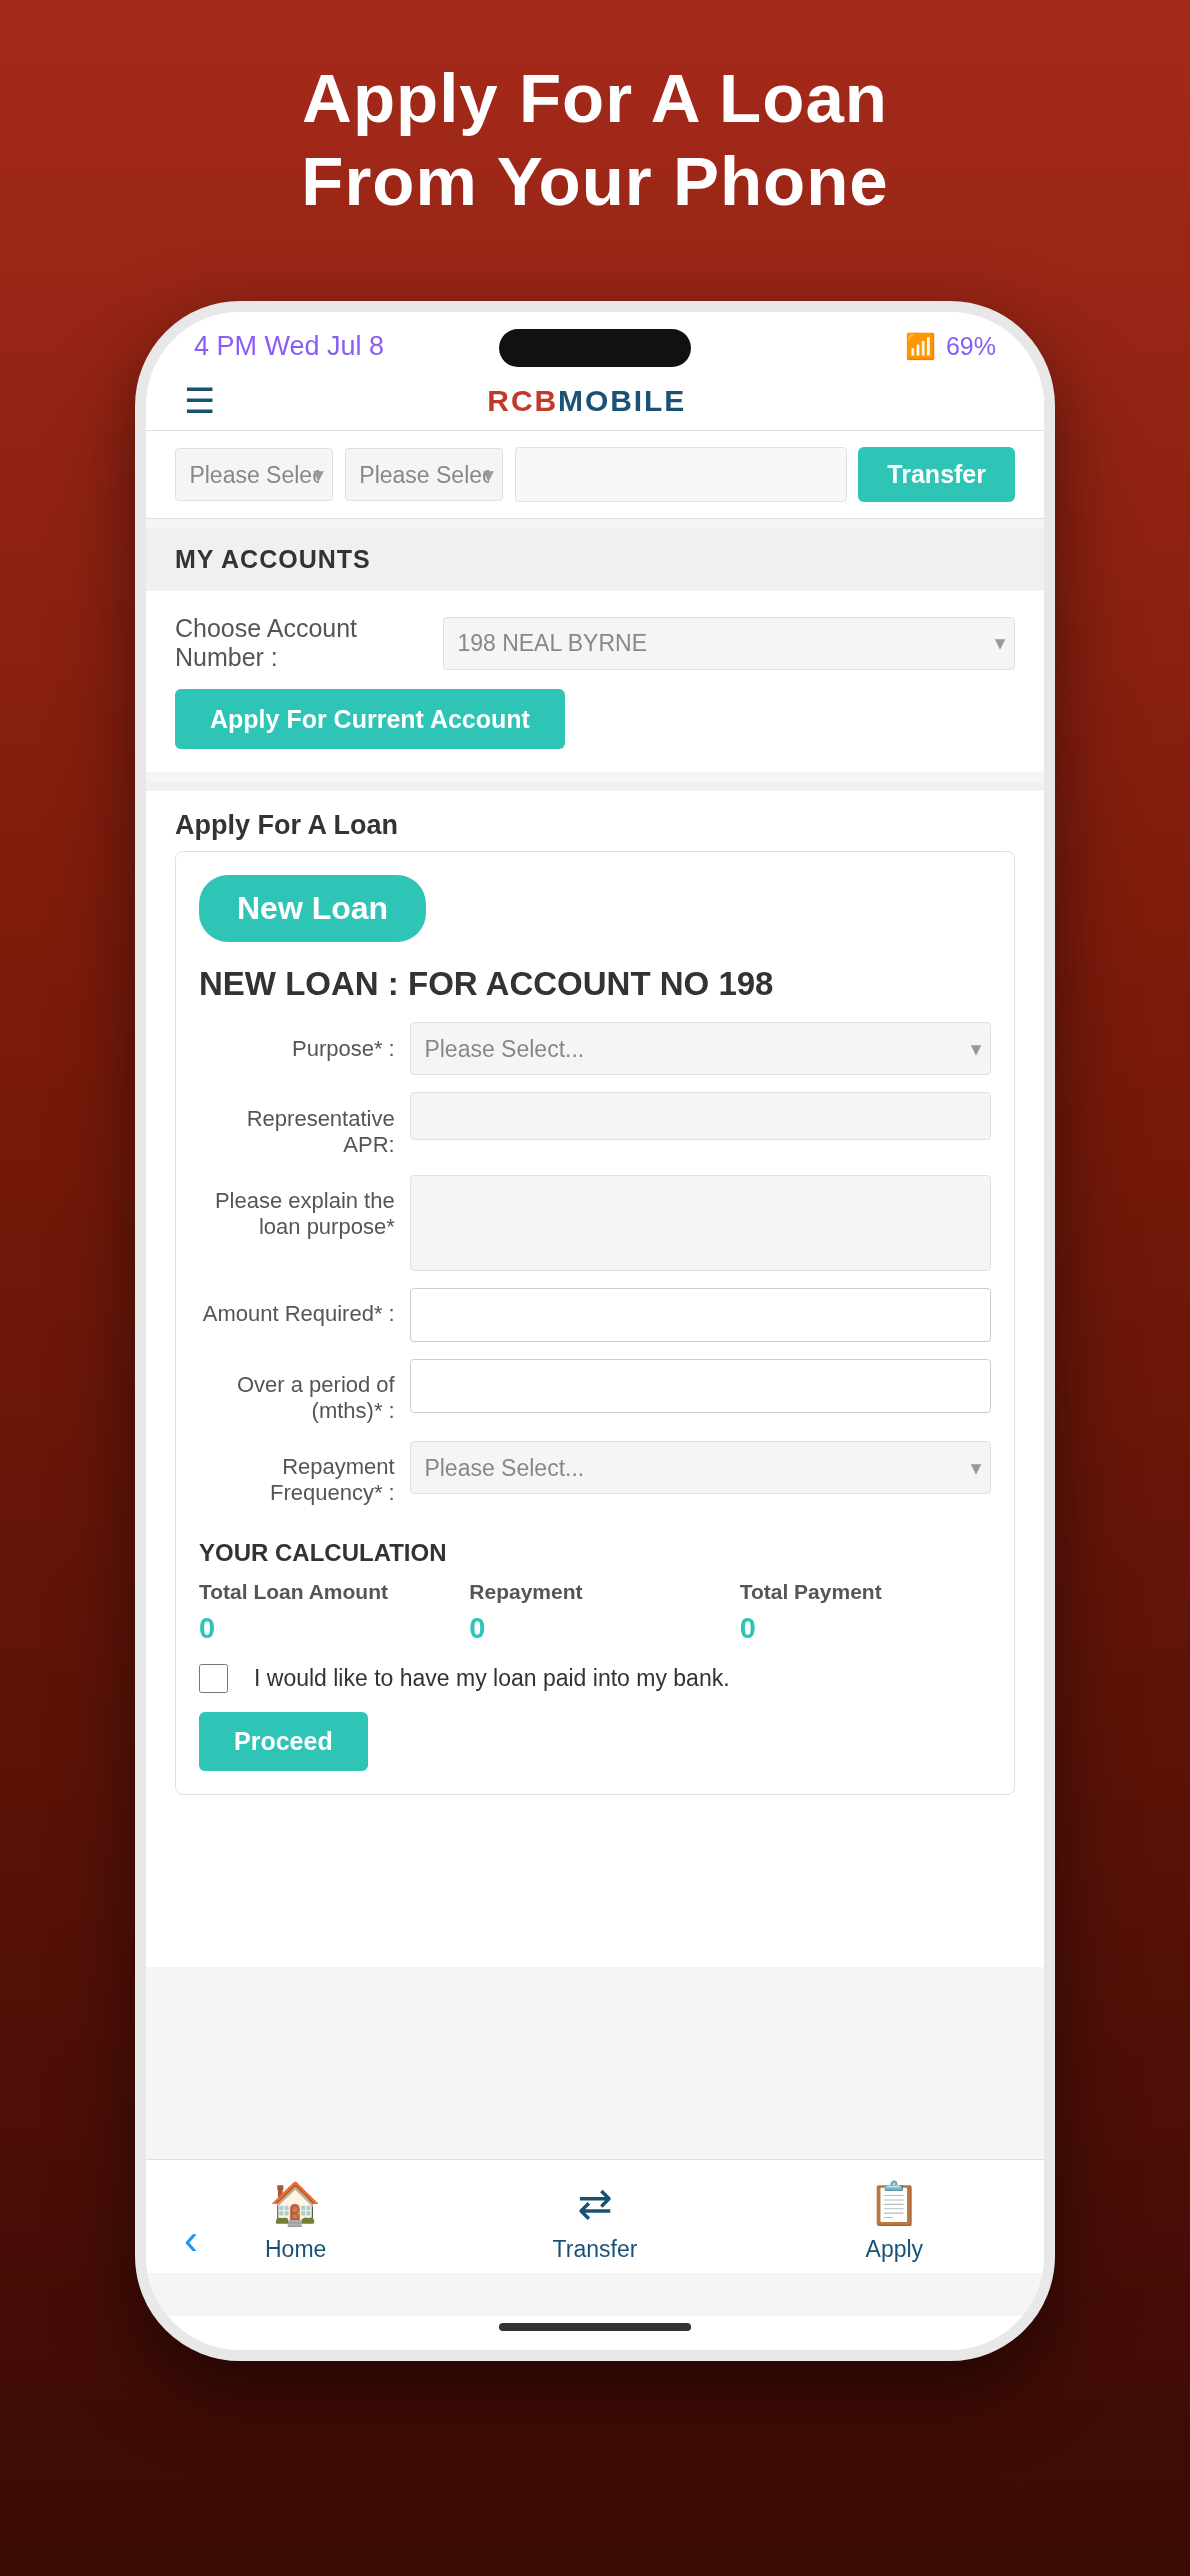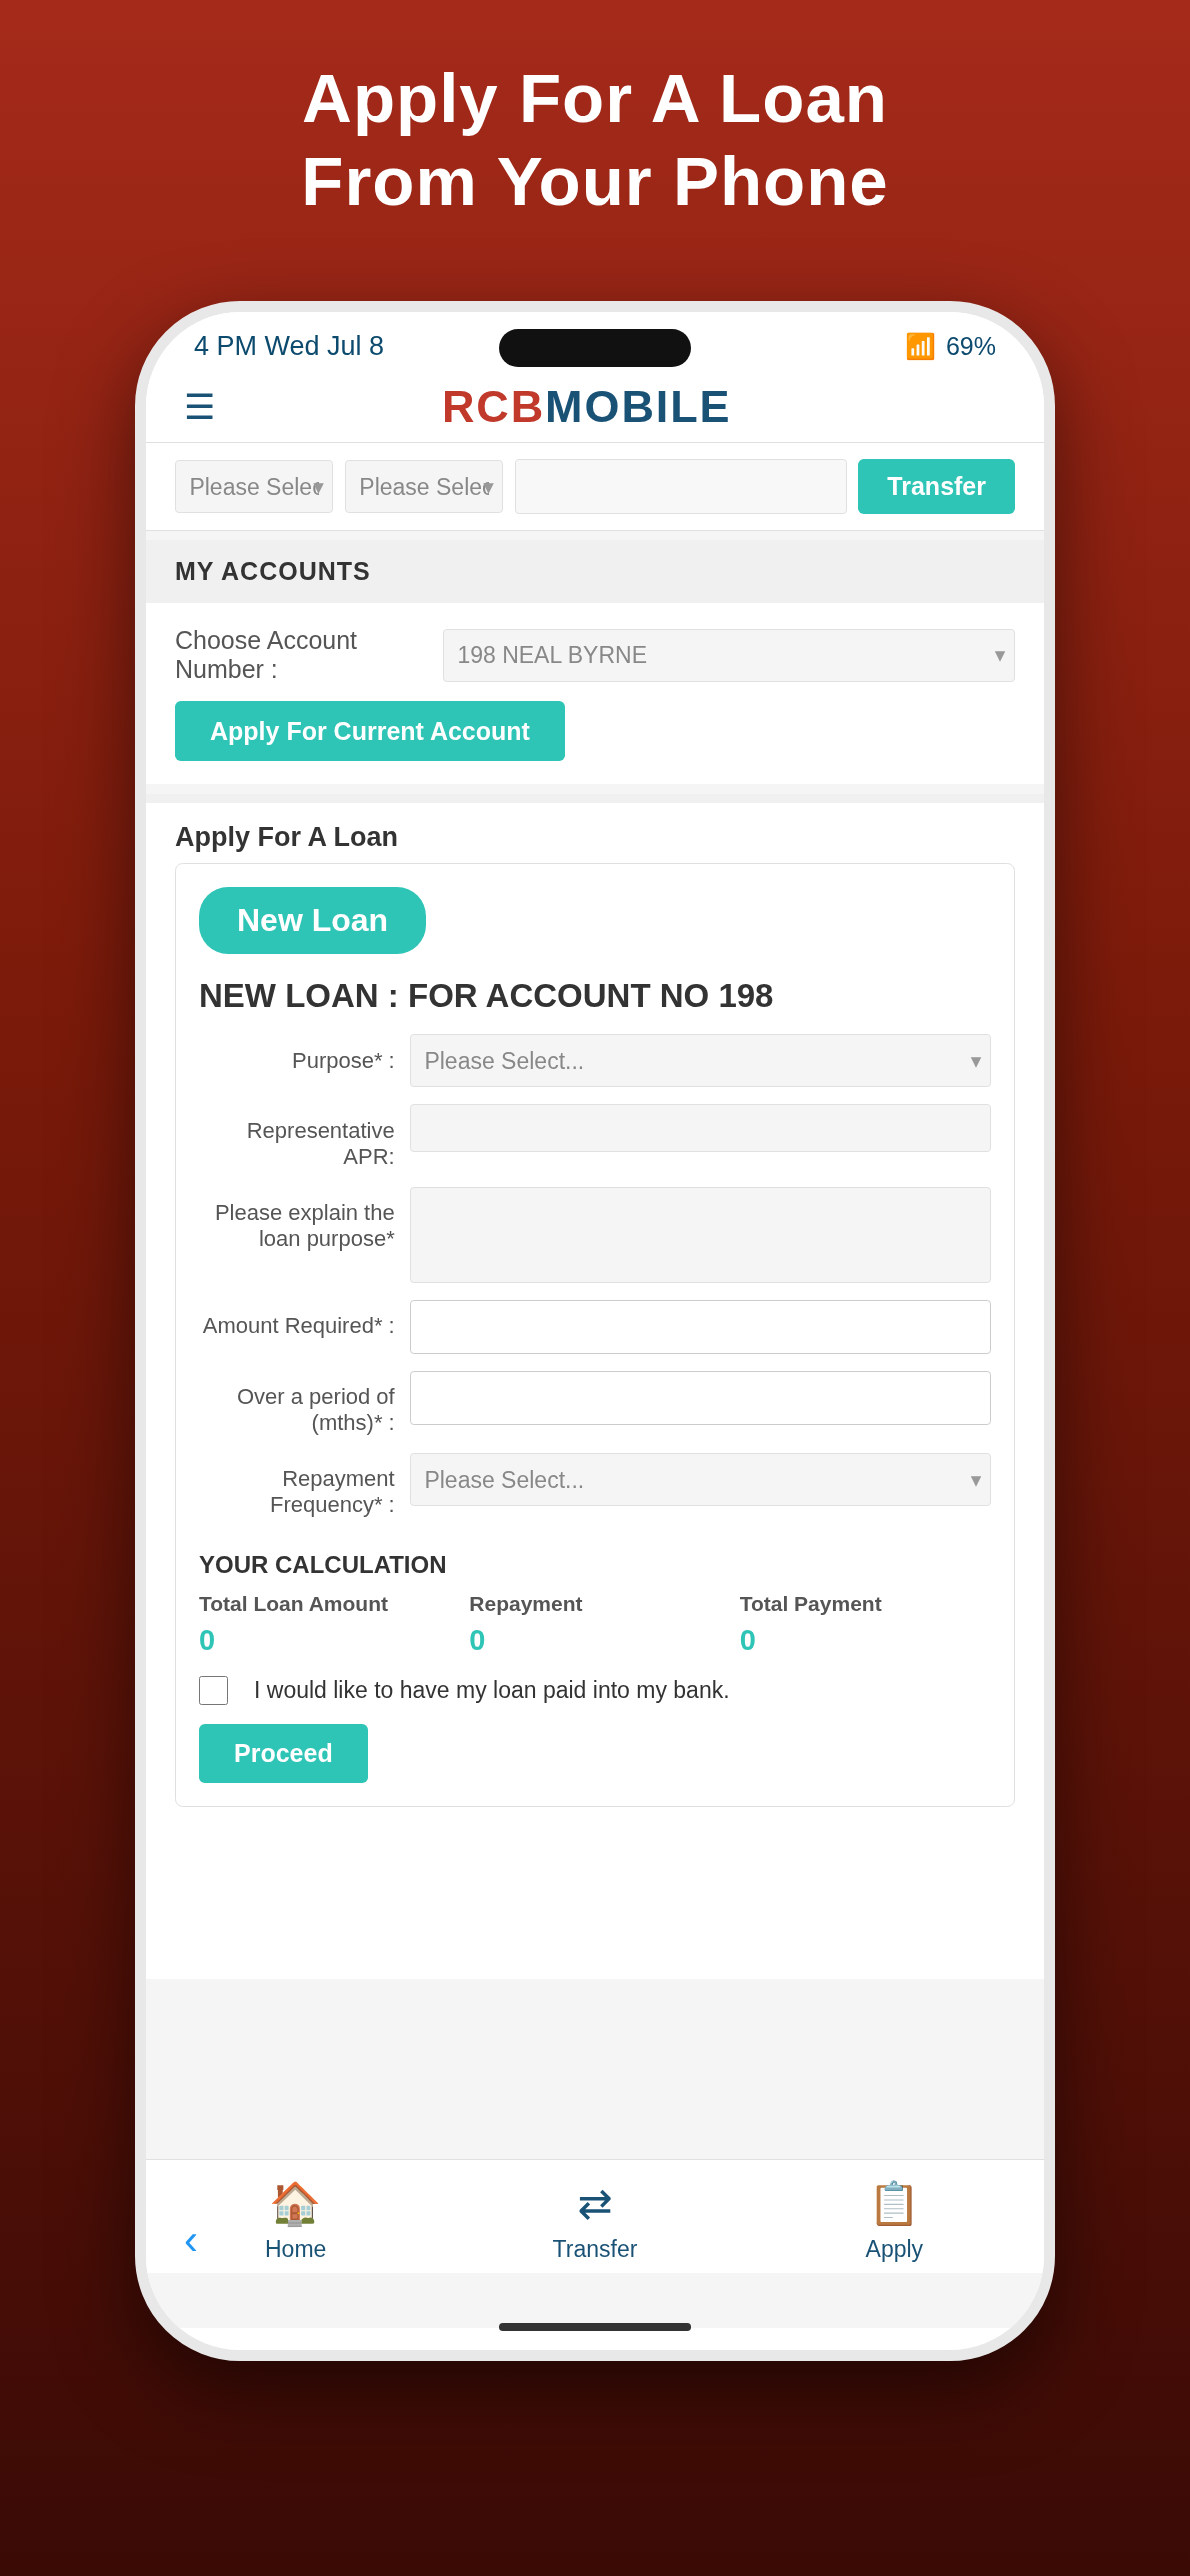--- a/index.html
+++ b/index.html
@@ -38,21 +38,21 @@
       border: 11.5px solid #e8e8e8;
     }
 
     
     .phone-top-bar {
       display: flex;
       justify-content: space-between;
       align-items: center;
       padding: 19px 48px 9.6px;
       font-size: 27px;
-      color: #0c4a6e;
+      color: #8b5cf6;
       background: white;
     }
 
     .phone-notch {
       width: 192px;
       height: 38px;
       background: #111;
       border-radius: 19px;
       position: absolute;
       top: 17px;
@@ -71,21 +71,21 @@
     .app-bar {
       background: white;
       display: flex;
       align-items: center;
       justify-content: space-between;
       padding: 9.6px 38px;
       border-bottom: 1px solid #e0e0e0;
     }
 
     .app-bar-logo {
-      font-size: 45px;
+      font-size: 30px;
       font-weight: 800;
       color: #1a5276;
       letter-spacing: 1.9px;
     }
 
     .hamburger {
       font-size: 35px;
       color: #1a5276;
     }
 

